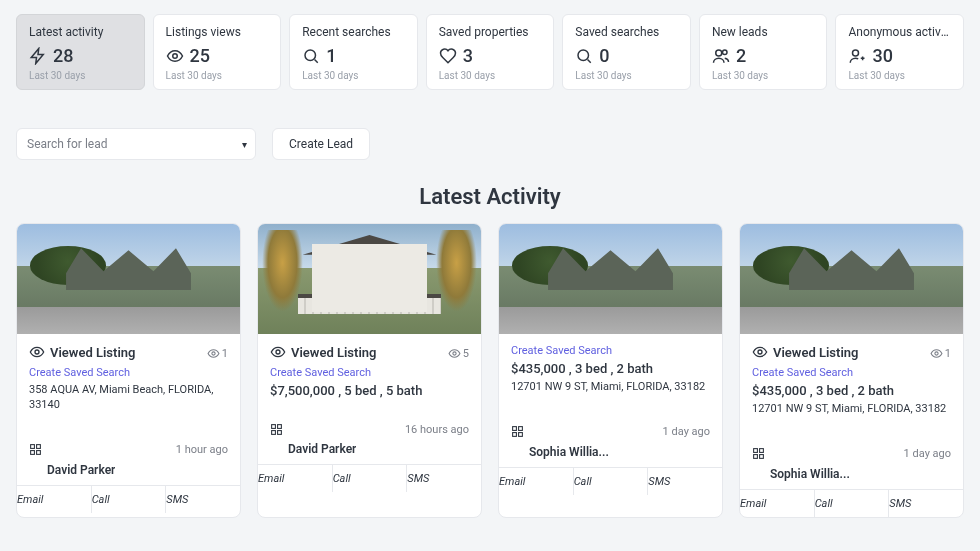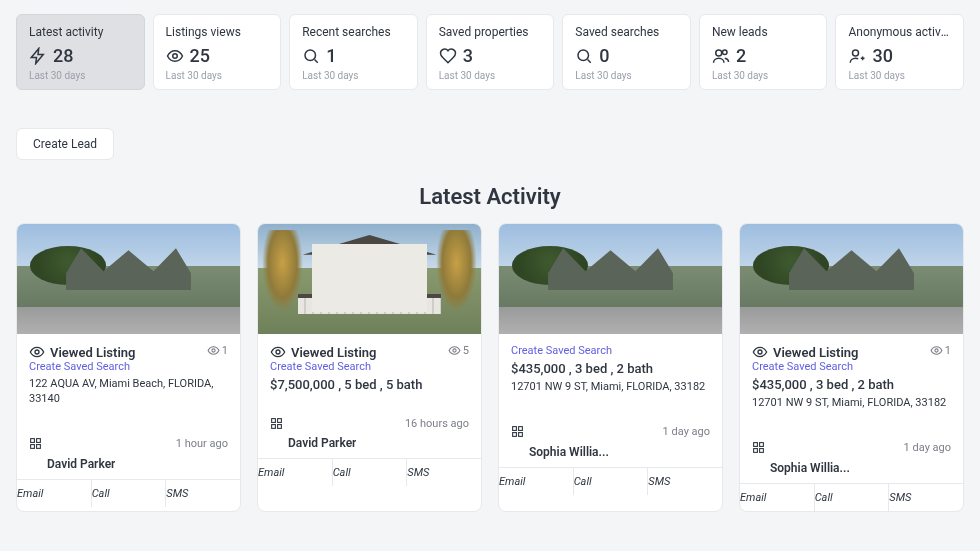--- a/index.html
+++ b/index.html
@@ -134,22 +134,23 @@
     background: #888;
   }
   .card-body {
     padding: 10px 12px 0 12px;
     flex: 1;
     display: flex;
     flex-direction: column;
   }
   .card-top {
     display: flex;
-    align-items: flex-start;
+    align-items: flex-end;
     justify-content: space-between;
+    margin-bottom: 6px;
   }
   .card-action {
     display: flex;
     align-items: center;
     gap: 5px;
     font-size: 13px;
     font-weight: 600;
   }
   .card-action svg { width: 16px; height: 16px; }
   .card-views {
@@ -356,20 +357,24 @@
           <path d="M3 21c0-3.3 3.1-6 7-6 1.3 0 2.6.3 3.6.8"></path>
           <path d="M17 15h5M19.5 12.5v5"></path>
         </svg>
       <span>30</span>
     </div>
     <div class="stat-sub">Last 30 days</div>
   </div>
 </div>
 
 <div class="controls">
+  <div class="lead-search">
+    <span>Search for lead</span>
+    <span class="caret">▾</span>
+  </div>
   <div class="create-lead">
     <span>Create Lead</span>
   </div>
 </div>
 
 <div class="heading">Latest Activity</div>
 
 <div class="cards">
 
   <div class="card">
@@ -385,21 +390,21 @@
         </div>
         <div class="card-views">
           <svg viewBox="0 0 24 24" fill="none" stroke="currentColor" stroke-width="2">
               <path d="M2 12s3.5-7 10-7 10 7 10 7-3.5 7-10 7S2 12 2 12z"></path>
               <circle cx="12" cy="12" r="3"></circle>
             </svg>
           <span>1</span>
         </div>
       </div>
       <div class="save-link">Create Saved Search</div>
-      <div class="addr">122 AQUA AV, Miami Beach, FLORIDA, 33140</div>
+      <div class="addr">358 AQUA AV, Miami Beach, FLORIDA, 33140</div>
       <div class="lead-row">
         <div class="lead-name">
           <svg viewBox="0 0 24 24" fill="none" stroke="currentColor" stroke-width="2">
               <rect x="3" y="3" width="7" height="7"></rect>
               <rect x="14" y="3" width="7" height="7"></rect>
               <rect x="3" y="14" width="7" height="7"></rect>
               <rect x="14" y="14" width="7" height="7"></rect>
             </svg>
           <span>David Parker</span>
         </div>

